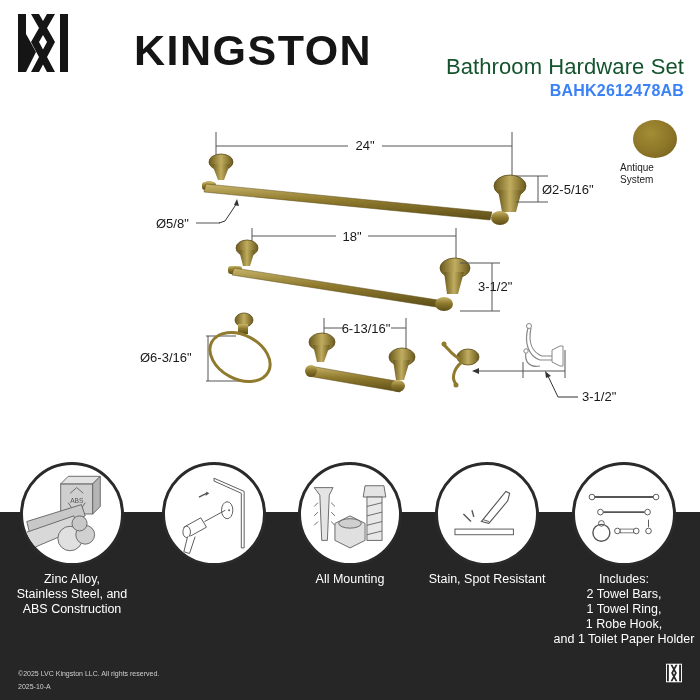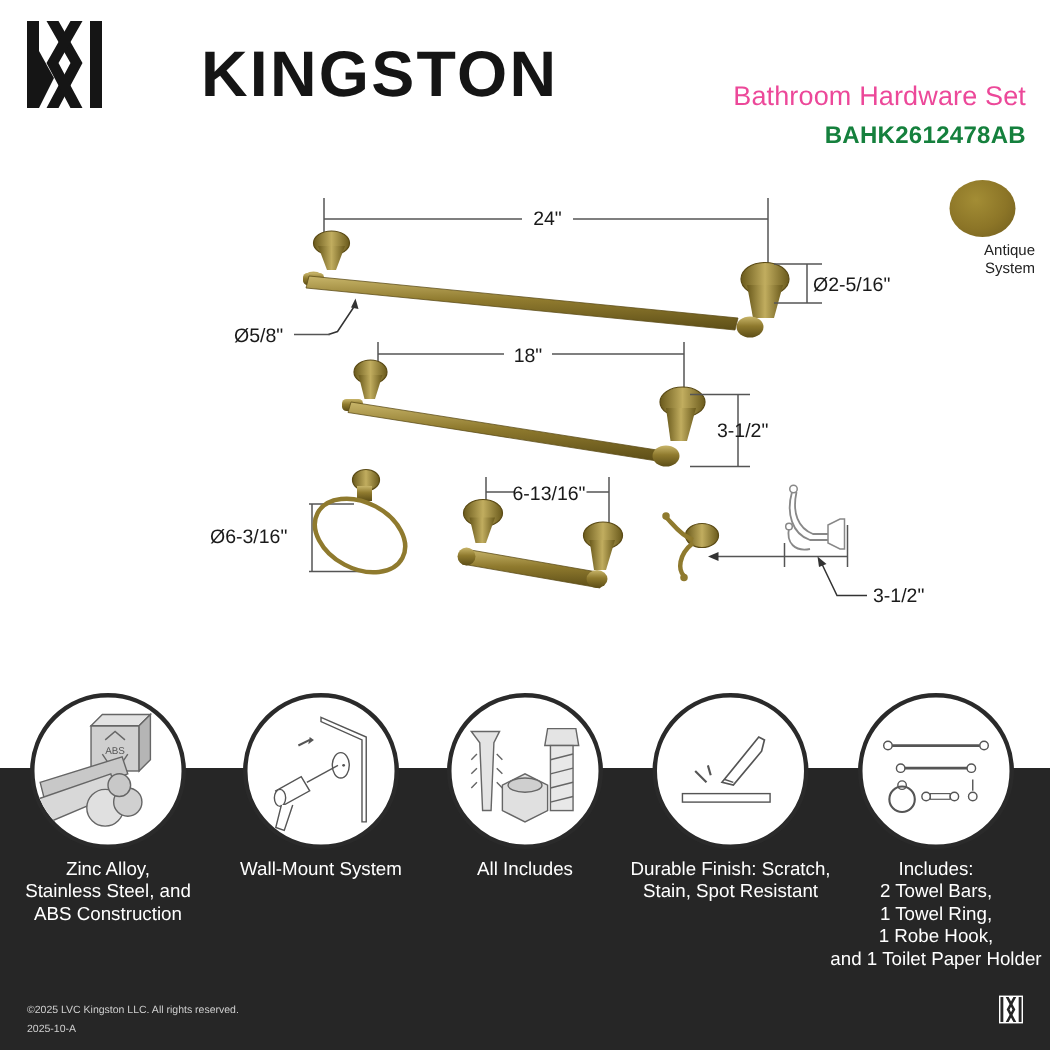--- a/index.html
+++ b/index.html
@@ -4,26 +4,26 @@
   <style>
     * { box-sizing: border-box; margin: 0; padding: 0; }
     html, body { width: 700px; height: 700px; overflow: hidden; background: #ffffff; }
     body { position: relative; font-family: "Liberation Sans", "DejaVu Sans", sans-serif; color: #1a1a1a; }
 
     .abs { position: absolute; }
 
     
     .brand-logo { left: 18px; top: 14px; width: 50px; height: 58px; }
     .brand-name { left: 92px; top: 29px; font-size: 43px; font-weight: 700; letter-spacing: 1.5px; line-height: 1; color: #151515; margin-left: 42px; }
-    .product-title { right: 16px; top: 54px; font-size: 18px; font-weight: 400; color: #ec4899; letter-spacing: 0.1px; white-space: nowrap; }
-    .product-sku { right: 16px; top: 82px; font-size: 16px; font-weight: 700; color: #15803d; letter-spacing: 0.2px; }
+    .product-title { right: 16px; top: 54px; font-size: 22px; font-weight: 400; color: #14532d; letter-spacing: 0.1px; white-space: nowrap; }
+    .product-sku { right: 16px; top: 82px; font-size: 16px; font-weight: 700; color: #3b82f6; letter-spacing: 0.2px; }
 
     .finish-swatch { left: 633px; top: 120px; width: 44px; height: 38px; border-radius: 50%;
       background: radial-gradient(ellipse at 40% 35%, #a38d35 0%, #8c7527 55%, #6f5c1d 100%); }
-    .finish-label { left: 620px; top: 162px; width: 70px; text-align: right; font-size: 10px; line-height: 12px; color: #222; }
+    .finish-label { left: 620px; top: 162px; width: 70px; text-align: left; font-size: 10px; line-height: 12px; color: #222; }
 
     
     .diagram { left: 0; top: 100px; width: 700px; height: 360px; }
     .dim-text { font-family: "Liberation Sans", sans-serif; font-size: 13px; font-weight: 400; fill: #1a1a1a; }
 
     
     .band { left: 0; top: 512px; width: 700px; height: 188px; background: #262626; }
 
     .feature { position: absolute; top: 462px; width: 136px; }
     .feature .circle { position: absolute; left: 16px; top: 0; width: 104px; height: 104px; border-radius: 50%;
@@ -202,53 +202,51 @@
       <circle cx="68" cy="48" r="1" fill="#555"></circle>
       <line x1="36" y1="34" x2="44" y2="30" stroke="#555" stroke-width="1.5"></line>
       <polygon points="44,28 47,30 43,33" fill="#555"></polygon>
       <line x1="42" y1="60" x2="64" y2="48" stroke="#555" stroke-width="1"></line>
       <path d="M20 66 L38 56 L44 66 L26 76 Z" fill="#fff" stroke="#555" stroke-width="1"></path>
       <ellipse cx="23" cy="71" rx="4" ry="6" fill="#fff" stroke="#555" stroke-width="1"></ellipse>
       <path d="M24 76 L20 92 L26 94 L32 76" fill="#fff" stroke="#555" stroke-width="1"></path>
     </svg>
   </div>
   <div class="caption">
-    <div>Wall-Mount System</div>
   </div>
 </div>
 
 <div class="feature" style="left:282px;">
   <div class="circle">
     <svg viewBox="0 0 104 104">
       <path d="M14 24 L34 24 L30 32 L28 80 L22 80 L20 32 Z" fill="#e4e4e4" stroke="#666" stroke-width="1"></path>
       <path d="M18 40 L14 44 M18 50 L14 54 M18 60 L14 64 M32 40 L36 44 M32 50 L36 54 M32 60 L36 64" stroke="#666" stroke-width="1"></path>
       <polygon points="36,62 52,54 68,62 68,80 52,88 36,80" fill="#e0e0e0" stroke="#666" stroke-width="1"></polygon>
       <ellipse cx="52" cy="62" rx="12" ry="5" fill="#cfcfcf" stroke="#666" stroke-width="1"></ellipse>
       <path d="M68 22 L88 22 L90 34 L66 34 Z" fill="#e4e4e4" stroke="#666" stroke-width="1"></path>
       <rect x="70" y="34" width="16" height="46" fill="#e8e8e8" stroke="#666" stroke-width="1"></rect>
       <path d="M70 44 L86 40 M70 54 L86 50 M70 64 L86 60 M70 74 L86 70" stroke="#666" stroke-width="1"></path>
     </svg>
   </div>
   <div class="caption">
-    <div>All Includes</div>
+    <div>All Mounting</div>
   </div>
 </div>
 
 <div class="feature" style="left:419px;">
   <div class="circle">
     <svg viewBox="0 0 104 104">
       <rect x="18" y="68" width="62" height="6" fill="#fff" stroke="#555" stroke-width="1"></rect>
       <path d="M46 60 L72 28 L76 30 L74 38 L54 62 Z" fill="#fff" stroke="#555" stroke-width="1.2"></path>
       <path d="M48 58 L54 60" stroke="#555" stroke-width="1"></path>
       <line x1="27" y1="52" x2="35" y2="60" stroke="#555" stroke-width="1.5"></line>
       <line x1="36" y1="48" x2="38" y2="55" stroke="#555" stroke-width="1.5"></line>
     </svg>
   </div>
   <div class="caption">
-    <div>Durable Finish: Scratch,</div>
     <div>Stain, Spot Resistant</div>
   </div>
 </div>
 
 <div class="feature" style="left:556px;">
   <div class="circle">
     <svg viewBox="0 0 104 104">
       <circle cx="18" cy="34" r="3" fill="#fff" stroke="#555" stroke-width="1"></circle>
       <line x1="21" y1="34" x2="83" y2="34" stroke="#555" stroke-width="2"></line>
       <circle cx="86" cy="34" r="3" fill="#fff" stroke="#555" stroke-width="1"></circle>

